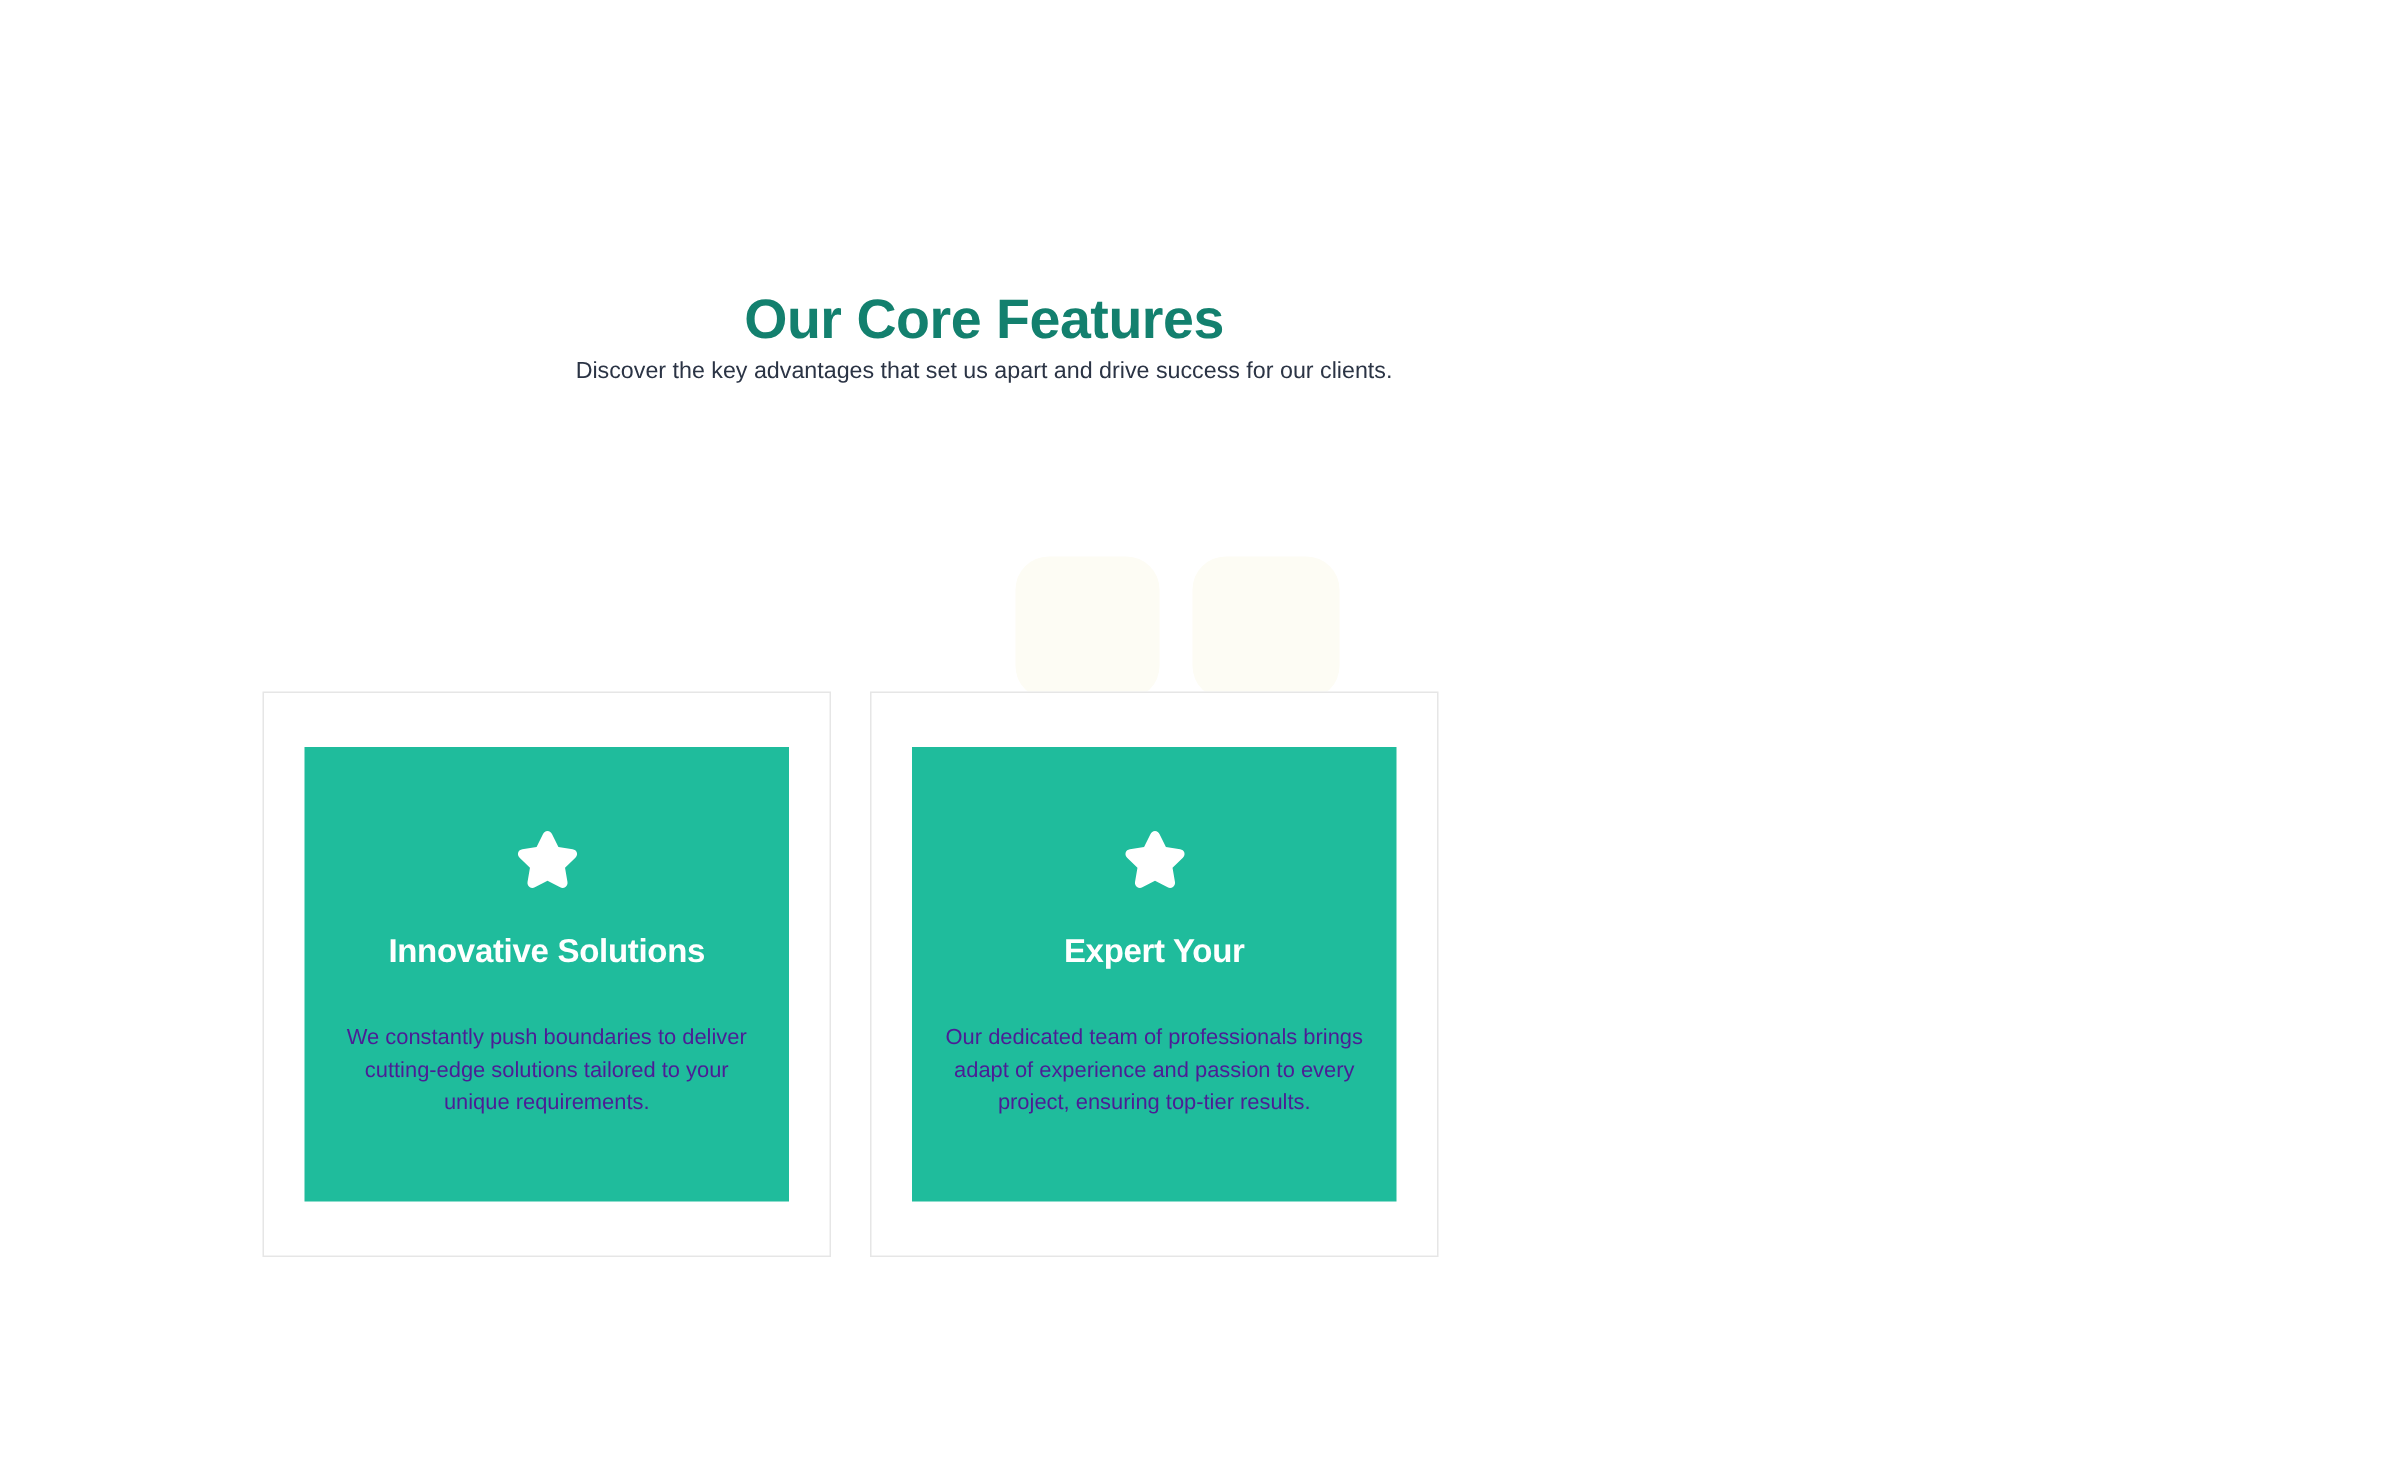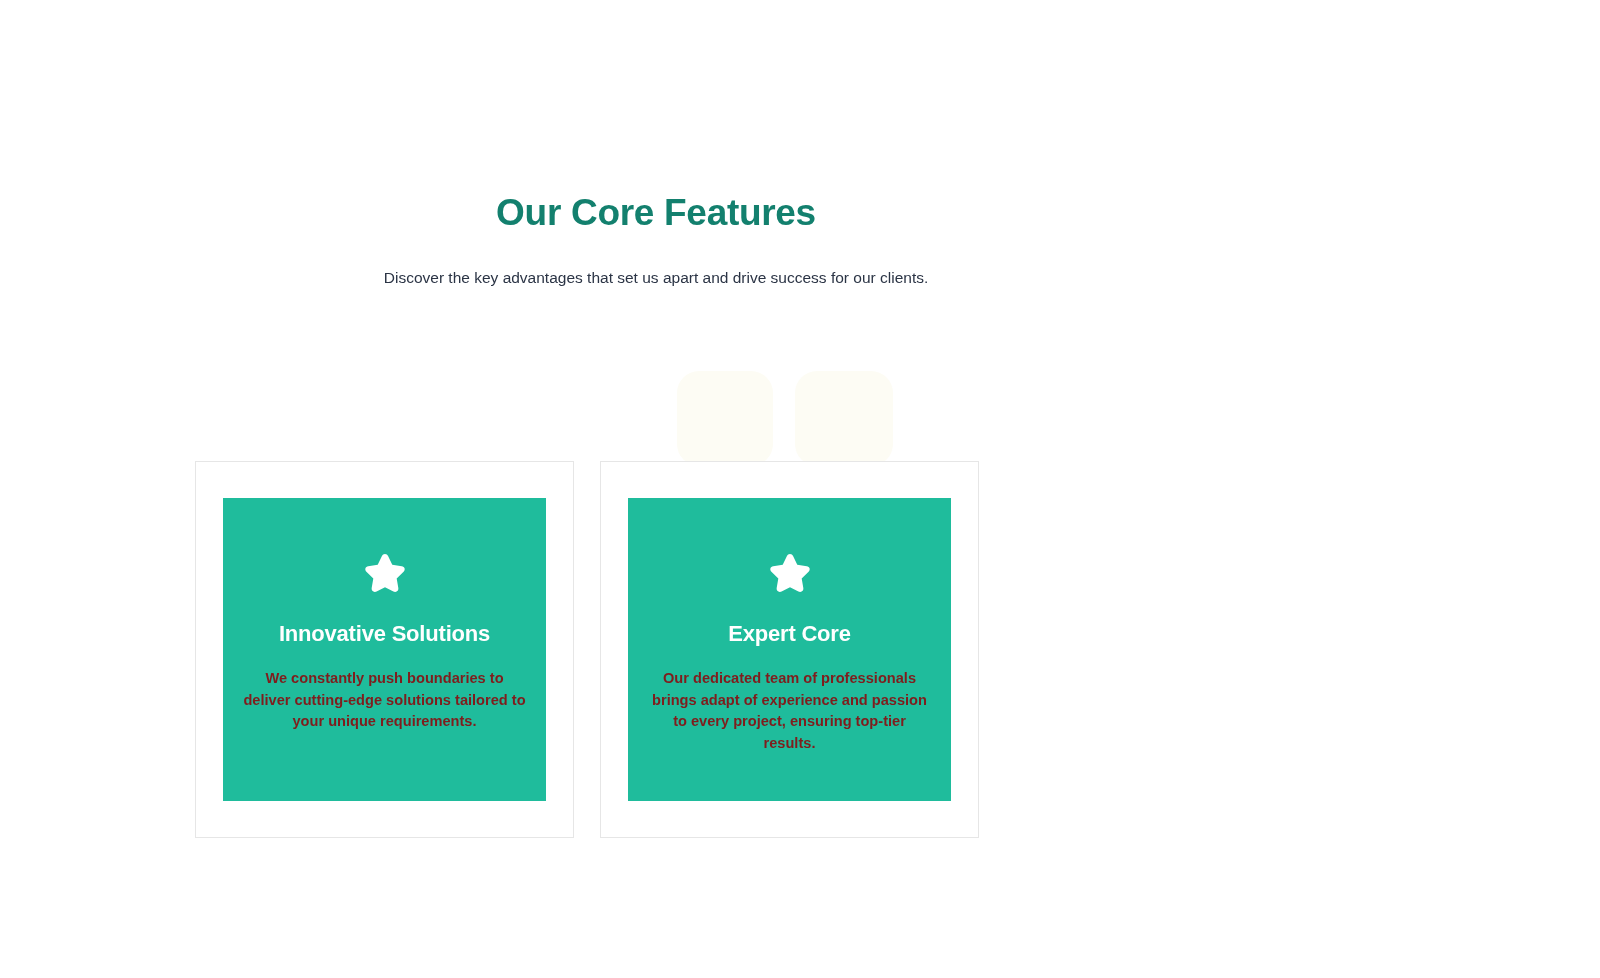--- a/index.html
+++ b/index.html
@@ -30,21 +30,20 @@
 
   .section-title {
     font-size: 37px;
     font-weight: bold;
     color: #13806e;
     letter-spacing: -0.3px;
     line-height: 1.25;
   }
 
   .section-subtitle {
-    margin-top: 30px;
     font-size: 15.5px;
     font-weight: 400;
     color: #2b3445;
     line-height: 1.5;
   }
 
   
   .blob-layer {
     position: absolute;
     left: 0;
@@ -59,21 +58,21 @@
     background: #fdfcf4;
     border-radius: 22px;
   }
 
   .blob.b1 { left: 677px; top: 371px; width: 96px; height: 95px; }
   .blob.b2 { left: 795px; top: 371px; width: 98px; height: 95px; }
 
   
   .cards {
     position: absolute;
-    left: 195px;
+    left: 175px;
     top: 461px;
     width: 1190px;
     display: flex;
     align-items: flex-start;
     gap: 26px;
   }
 
   .card {
     flex: 0 0 379px;
     background: #ffffff;
@@ -111,24 +110,24 @@
   .card-title {
     font-size: 22px;
     font-weight: bold;
     color: #ffffff;
     line-height: 1.33;
     letter-spacing: -0.2px;
     max-width: 300px;
   }
 
   .card-desc {
-    margin-top: 20px;
+    margin-top: 34px;
     font-size: 14.6px;
-    font-weight: 700;
-    color: #7f1d1d;
+    font-weight: 400;
+    color: #4c1d95;
     line-height: 1.47;
     max-width: 288px;
   }
 </style>
 </head>
 <body>
 
 <div id="page">
 
   <div class="blob-layer">
@@ -155,20 +154,20 @@
       </div>
     </div>
 
     <div class="card card-2">
       <div class="card-panel">
         <span class="star-icon">
           <svg viewBox="0 0 48 46" xmlns="http://www.w3.org/2000/svg">
             <path fill="#ffffff" d="M24 1.6c1.5 0 2.6 1 3.2 2.2l4.4 9 9.9 1.5c1.4.2 2.5 1 2.9 2.3.4 1.3 0 2.6-1 3.6l-7.2 7 1.7 9.9c.2 1.4-.3 2.7-1.4 3.5-1.1.8-2.5.9-3.7.2L24 36.2l-8.8 4.6c-1.2.7-2.6.6-3.7-.2-1.1-.8-1.6-2.1-1.4-3.5l1.7-9.9-7.2-7c-1-1-1.4-2.3-1-3.6.4-1.3 1.5-2.1 2.9-2.3l9.9-1.5 4.4-9C21.4 2.6 22.5 1.6 24 1.6z"></path>
           </svg>
         </span>
-        <div class="card-title">Expert Core</div>
+        <div class="card-title">Expert Your</div>
         <div class="card-desc">Our dedicated team of professionals brings adapt of experience and passion to every project, ensuring top-tier results.</div>
       </div>
     </div>
 
 
   </div>
 </div>
 
 </body></html>

